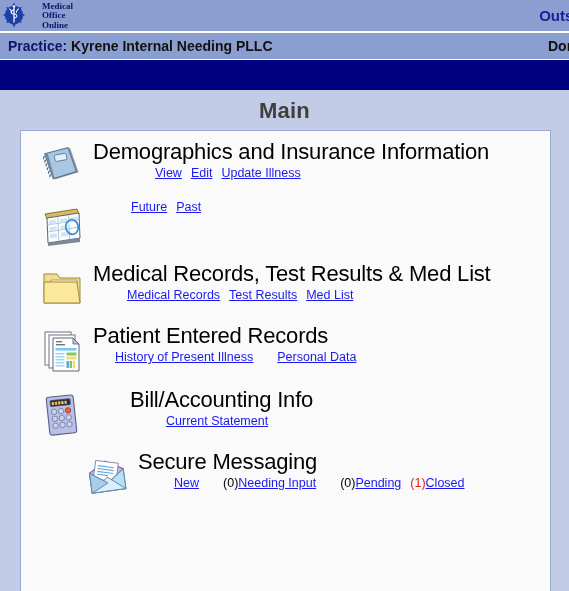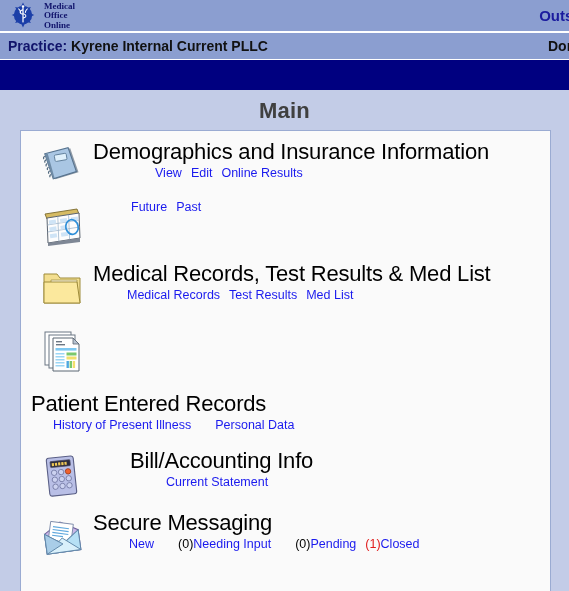--- a/index.html
+++ b/index.html
@@ -23,22 +23,22 @@
     background: #8b9ed0;
     display: flex;
     align-items: center;
     justify-content: space-between;
     border-bottom: 1px solid #ffffff;
     box-sizing: border-box;
   }
   .logo-wrap {
     display: flex;
     align-items: center;
-    padding-left: 11px;
-    gap: 7px;
+    padding-left: 2px;
+    gap: 14px;
   }
   .logo-mark {
     width: 26px;
     height: 28px;
     flex: 0 0 26px;
     position: relative;
   }
   .logo-mark svg { display: block; }
   .logo-text {
     font-family: "Liberation Serif", serif;
@@ -140,34 +140,35 @@
   }
   .sec-links {
     font-size: 12.5px;
     line-height: 17px;
     padding-left: 24px;
     white-space: nowrap;
     color: #000000;
   }
   .sec-links a {
     color: #1a1aee;
+    text-decoration: underline;
     cursor: pointer;
   }
   .sec-links .gap { display: inline-block; width: 9px; }
   .sec-links .gap-wide { display: inline-block; width: 24px; }
   .count { color: #000000; }
   .count-alert { color: #e01b1b; }
 
   
   .sec-demographics { margin-top: 2px; }
   .sec-appointments { margin-top: 14px; }
   .sec-records     { margin-top: 14px; }
-  .sec-per         { margin-top: 14px; flex-direction: column; }
+  .sec-per         { margin-top: 14px; }
   .sec-bill        { margin-top: 14px; gap: 37px; }
-  .sec-msg         { margin-top: 12px; }
+  .sec-msg         { margin-top: 12px; margin-left: 45px; }
 
   .sec-demographics .sec-links { padding-left: 62px; }
   .sec-appointments .sec-links { padding-left: 38px; }
   .sec-records     .sec-links { padding-left: 34px; }
   .sec-per         .sec-links { padding-left: 22px; }
   .sec-bill        .sec-links { padding-left: 36px; }
   .sec-msg         .sec-links { padding-left: 36px; }
 
   svg { display: block; }
 </style>
@@ -204,21 +205,21 @@
       <span>Office</span>
       <span>Online</span>
     </div>
   </div>
   <div class="outside-label">Outside</div>
 </div>
 
 <div class="practice-band">
   <div class="practice-text">
     <span class="lbl">Practice:</span>
-    <span>Kyrene Internal Current PLLC</span>
+    <span>Kyrene Internal Needing PLLC</span>
   </div>
   <div class="user-text">Dorette</div>
 </div>
 
 <div class="navy-bar"></div>
 
 <div class="page-title">Main</div>
 
 <div class="panel">
 
@@ -238,21 +239,21 @@
             <path d="M8.4 19.8 q-2.2 0.8 -1.4 2.6"></path>
             <path d="M9.0 23.6 q-2.2 0.8 -1.4 2.6"></path>
             <path d="M9.6 27.4 q-2.2 0.8 -1.4 2.6"></path>
           </g>
         </g>
       </svg>
     </div>
     <div class="sec-body">
       <div class="sec-title">Demographics and Insurance Information</div>
       <div class="sec-links">
-        <a>View</a><span class="gap"></span><a>Edit</a><span class="gap"></span><a>Online Results</a>
+        <a>View</a><span class="gap"></span><a>Edit</a><span class="gap"></span><a>Update Illness</a>
       </div>
     </div>
   </div>
 
   <div class="section sec-appointments">
     <div class="sec-icon">
       <svg width="46" height="42" viewBox="0 0 46 42" aria-hidden="true">
         <path d="M6 9 L38 4 L40 9 L8 14 Z" fill="#d6bb63" stroke="#7a6a2e" stroke-width="0.9"></path>
         <path d="M8 13 L40 8 L41 33 L9 38 Z" fill="#fdfdfd" stroke="#5b6470" stroke-width="1"></path>
         <g stroke="#9fb6cc" stroke-width="0.8">

